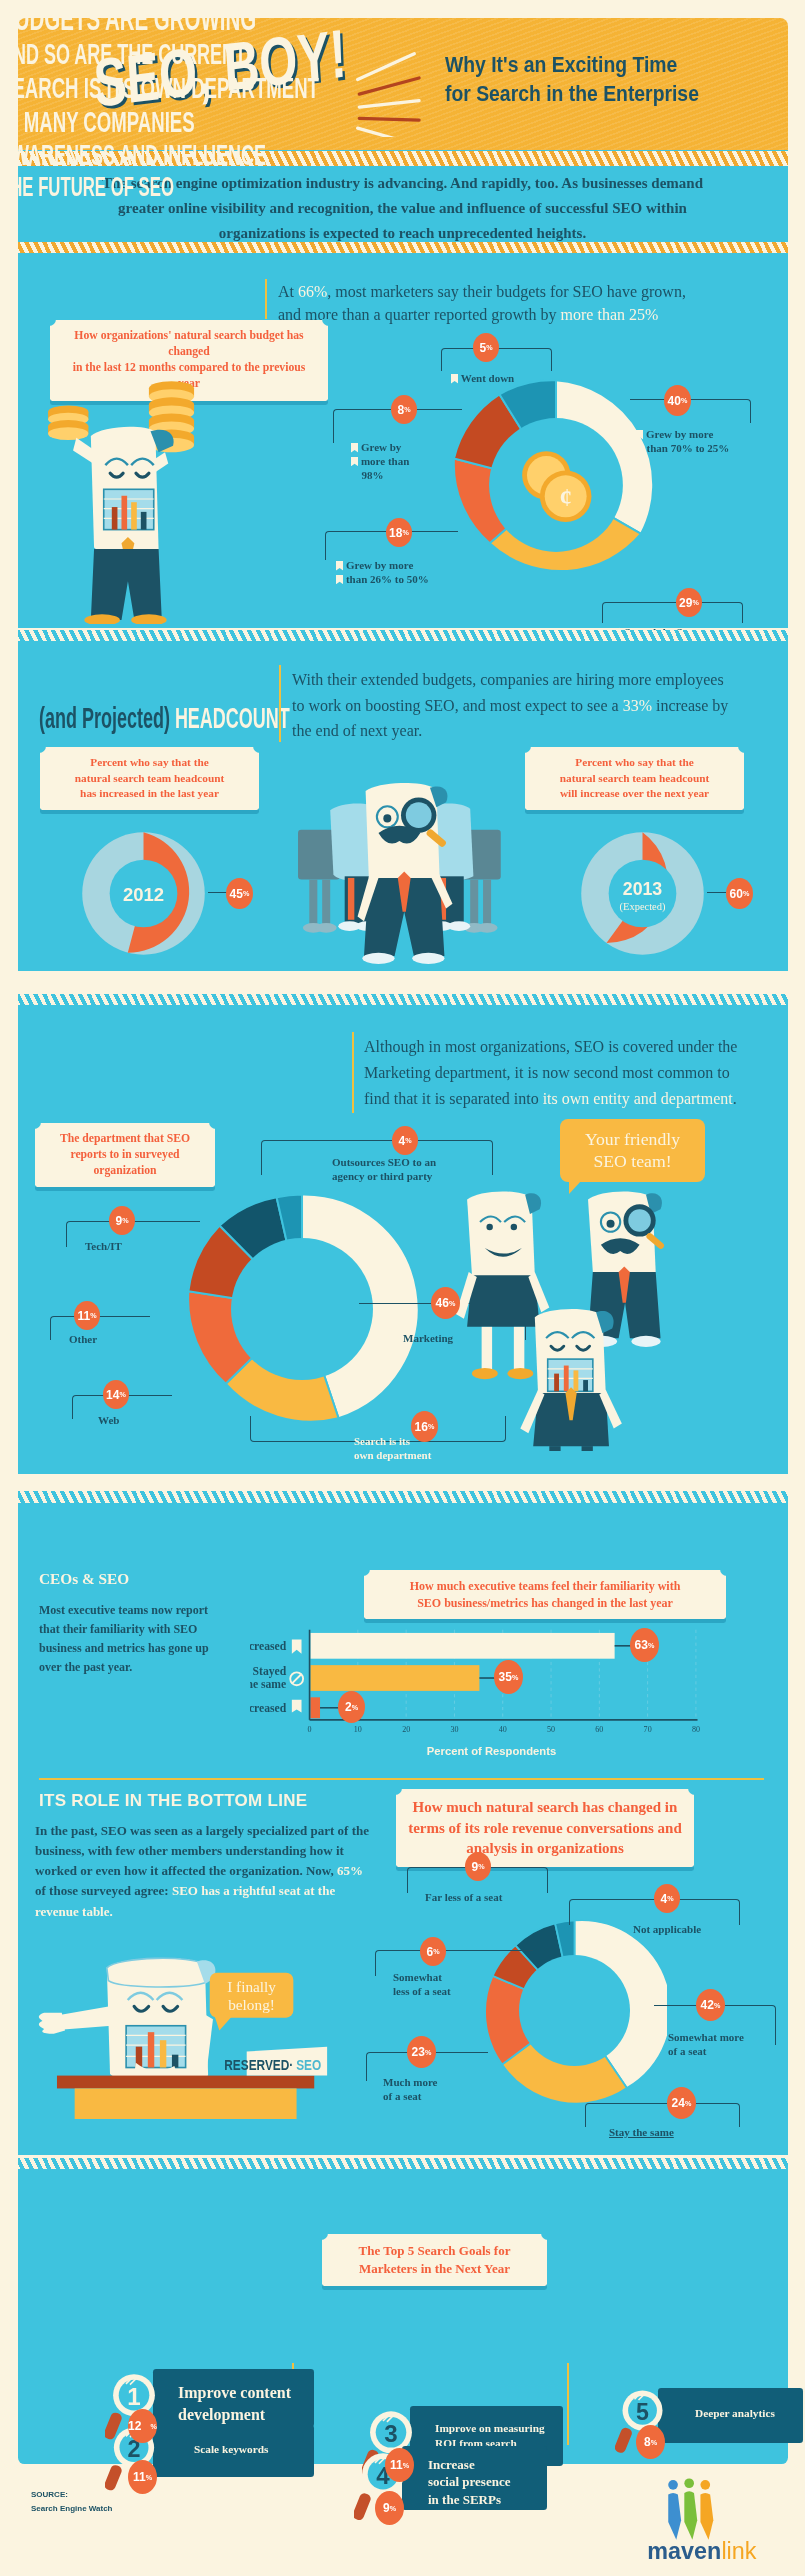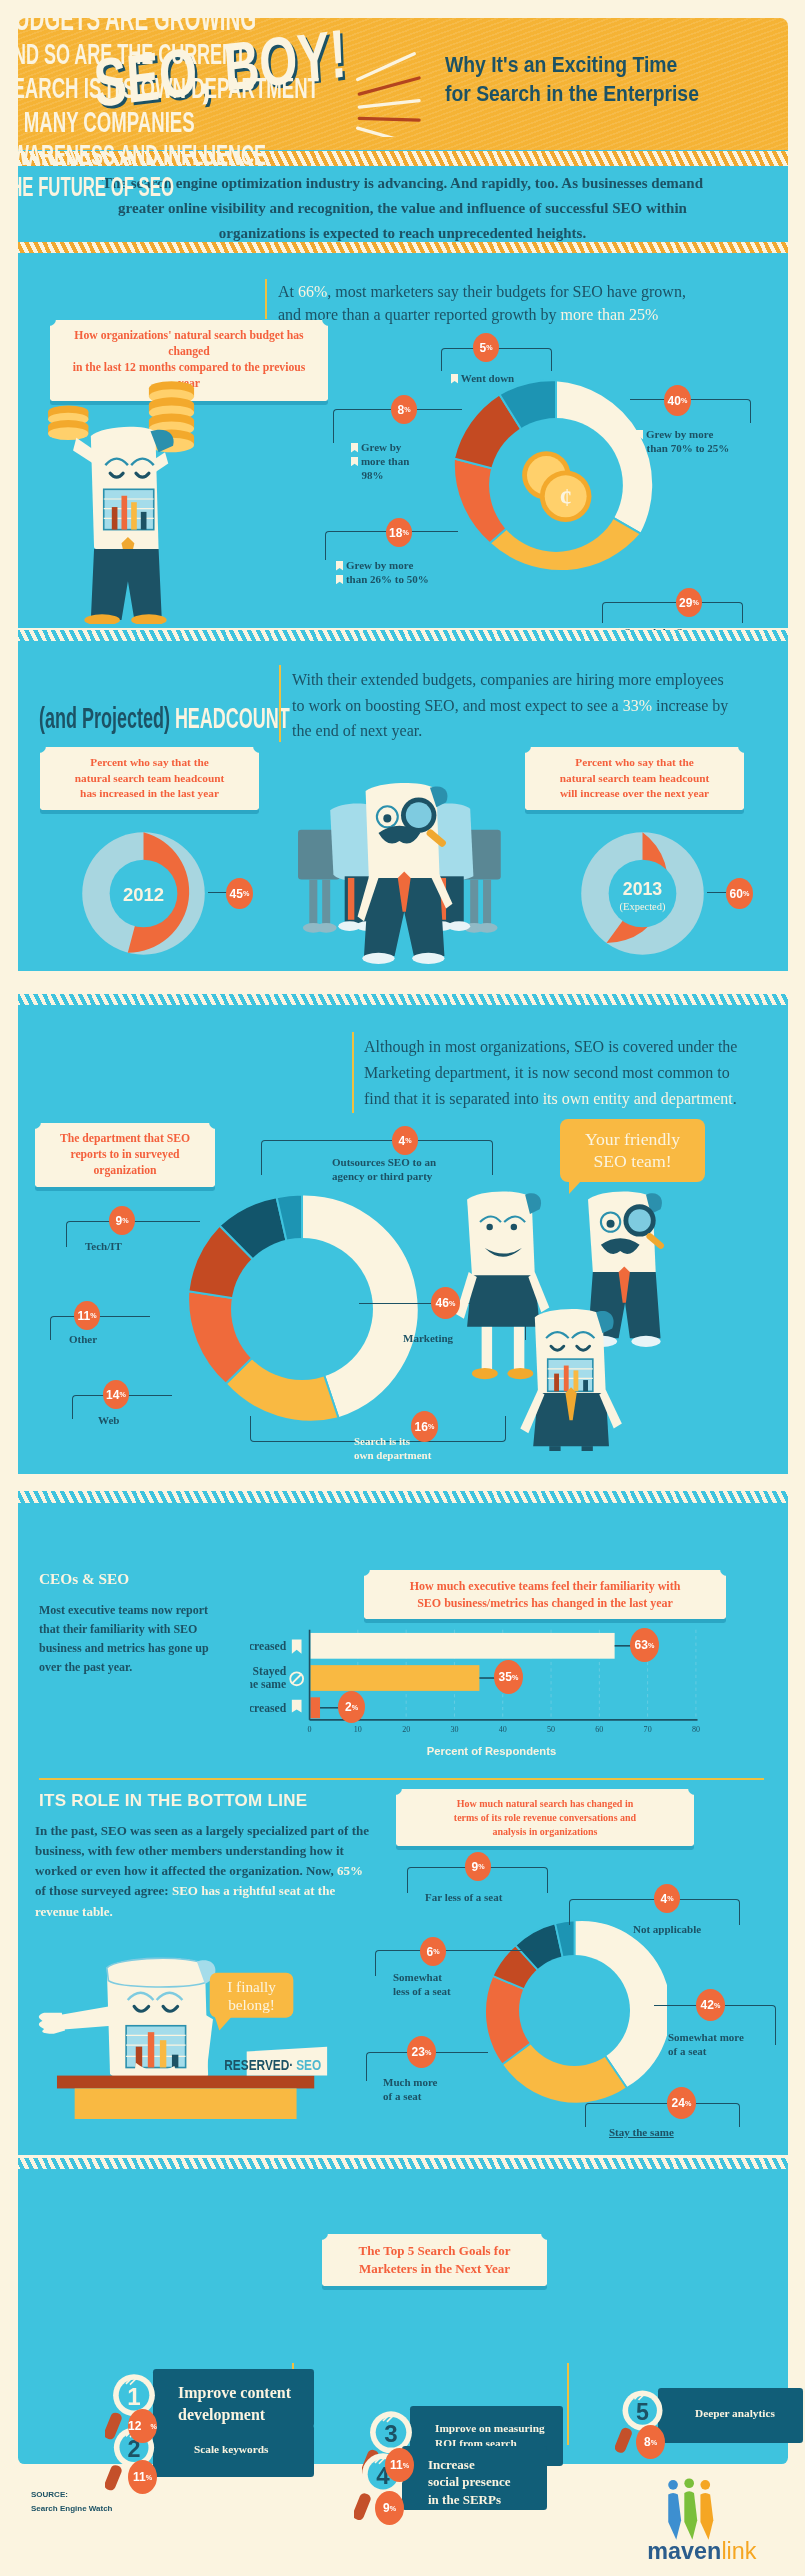--- a/index.html
+++ b/index.html
@@ -604,21 +604,21 @@
   <div class="pct" style="left:338px;top:1691px;width:27px;height:32px;">2<sup>%</sup></div>
 
   <div style="position:absolute;left:39px;top:1778px;width:725px;height:2.4px;background:#f0c040;"></div>
 
   <div style="position:absolute;left:39px;top:1791px;font-family:'Liberation Sans',sans-serif;font-weight:bold;
               font-size:17px;color:#fbf4e0;letter-spacing:0.3px;">ITS ROLE IN THE BOTTOM LINE</div>
   <div style="position:absolute;left:35px;top:1821px;width:338px;color:#1c5265;font-size:13px;line-height:1.55;font-weight:bold;">
     <span>In the past, SEO was seen as a largely specialized part of the business, with few other members understanding how it worked or even how it affected the organization. Now, </span><span style="color:#fbf4e0;">65%</span><span> of those surveyed agree: </span><span style="color:#fbf4e0;">SEO has a rightful seat at the revenue table.</span>
   </div>
 
-  <div class="card" style="left:396px;top:1789px;width:298px;font-size:10px;">
+  <div class="card" style="left:396px;top:1789px;width:298px;font-size:15px;">
     <div>How much natural search has changed in</div>
     <div>terms of its role revenue conversations and</div>
     <div>analysis in organizations</div>
   </div>
 
   <div class="ill" style="left:22.5px;top:1918px;width:322px;height:201px;">
     <svg width="322" height="201" viewBox="0 0 400 250">
 
       <path d="M104 62 C118 48 210 46 226 58 L230 196 C210 208 120 208 108 194 Z" fill="#fbf4e0"></path>
       <path d="M104 62 C118 48 210 46 226 58 L228 80 C208 88 120 88 106 78 Z" fill="#fbf4e0" stroke="#7ecbe0" stroke-width="2"></path>

